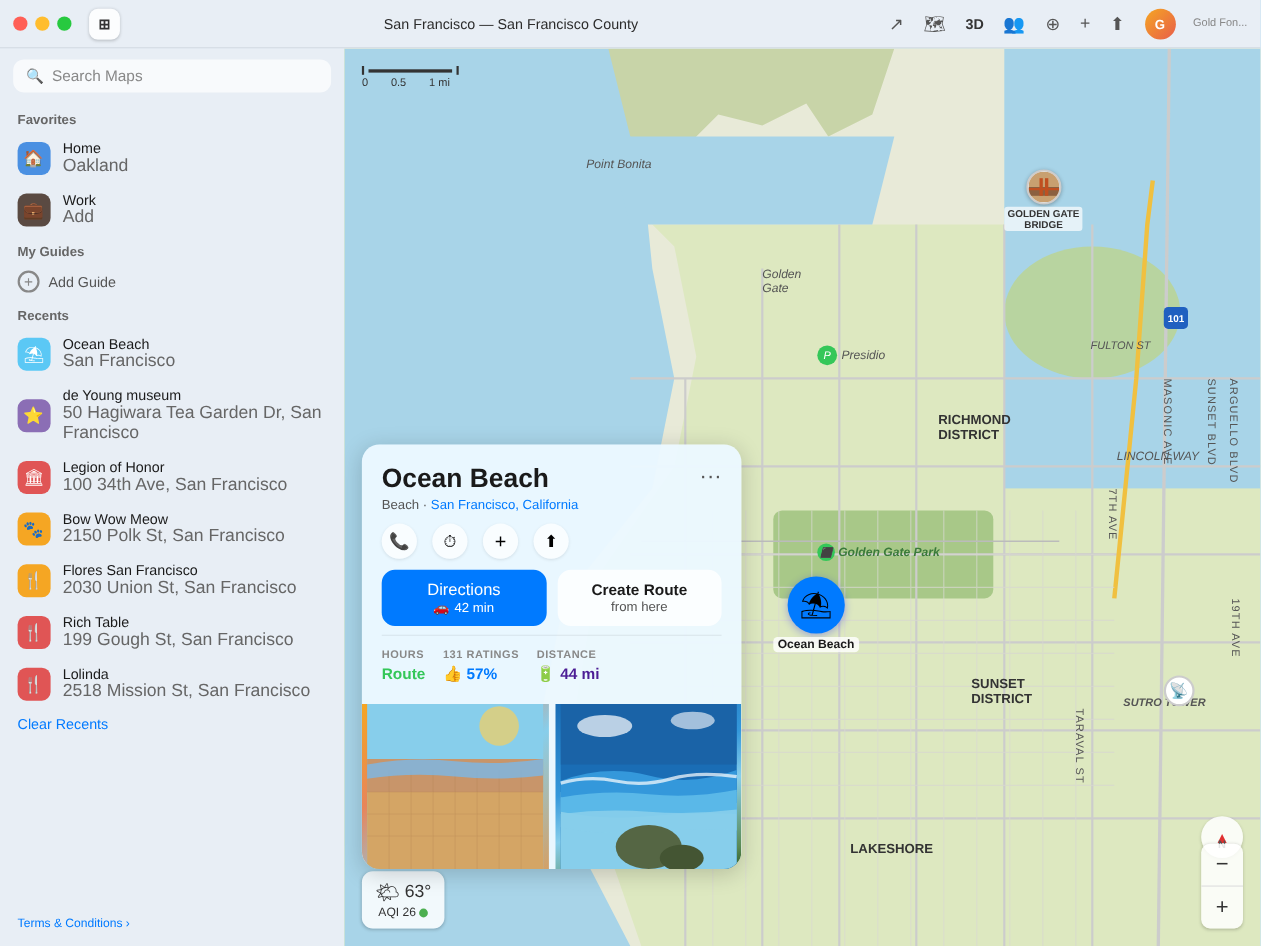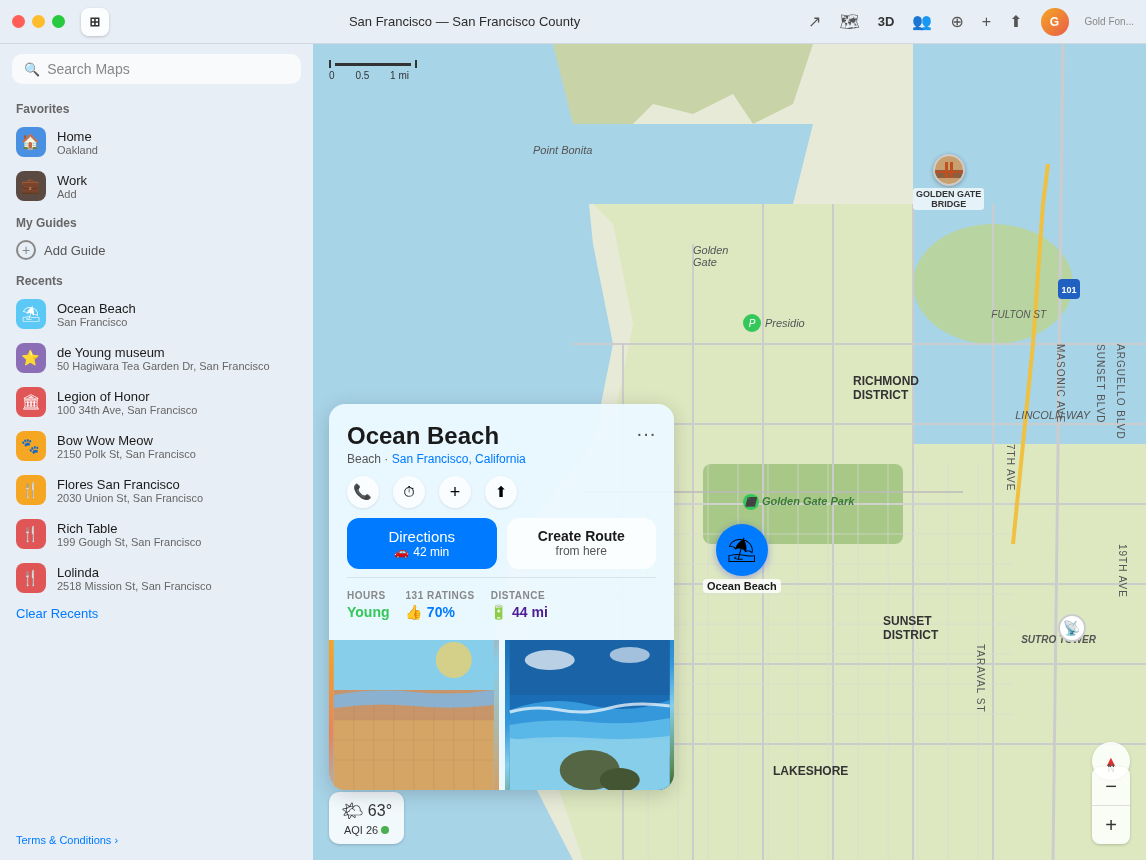--- a/index.html
+++ b/index.html
@@ -62,21 +62,21 @@
     .icon-home { background: #4a90e2; color: white; }
     .icon-work { background: #5a4a42; color: white; }
     .icon-ocean { background: #5bc8f5; color: white; }
     .icon-star { background: #8b6eb5; color: white; }
     .icon-museum { background: #e05555; color: white; }
     .icon-paw { background: #f5a623; color: white; }
     .icon-food { background: #f5a623; color: white; }
     .icon-food2 { background: #e05555; color: white; }
     .item-text { display: flex; flex-direction: column; }
     .item-name { font-size: 13px; font-weight: 500; color: #1a1a1a; }
-    .item-sub { font-size: 11px; color: #666; }
+    .item-sub { font-size: 16px; color: #666; }
     .add-guide {
       display: flex; align-items: center; gap: 8px; padding: 6px 16px; cursor: pointer;
     }
     .add-guide-icon { width: 20px; height: 20px; border-radius: 50%; border: 2px solid #888; display: flex; align-items: center; justify-content: center; font-size: 14px; color: #888; }
     .add-guide-label { font-size: 13px; color: #555; }
     .clear-recents { padding: 6px 16px; font-size: 13px; color: #007aff; cursor: pointer; }
     .terms { padding: 6px 16px; font-size: 11px; color: #555; margin-top: auto; cursor: pointer; }
     .terms span { color: #007aff; }
 
     
@@ -519,25 +519,25 @@
           </span>
         </div>
         <div class="btn-create">
           <span class="btn-create-title">Create Route</span>
           <span class="btn-create-sub">from here</span>
         </div>
       </div>
       <div class="card-stats">
         <div class="stat">
           <span class="stat-label">HOURS</span>
-          <span class="stat-value green">Young</span>
+          <span class="stat-value green">Route</span>
         </div>
         <div class="stat">
           <span class="stat-label">131 RATINGS</span>
-          <span class="stat-value blue">👍 <span>70%</span></span>
+          <span class="stat-value blue">👍 <span>57%</span></span>
         </div>
         <div class="stat">
           <span class="stat-label">DISTANCE</span>
           <span class="stat-value">🔋 <span>44 mi</span></span>
         </div>
       </div>
       <div class="card-photos">
         <div class="photo photo-beach1">
           <svg width="100%" height="150" viewBox="0 0 160 150">
 

